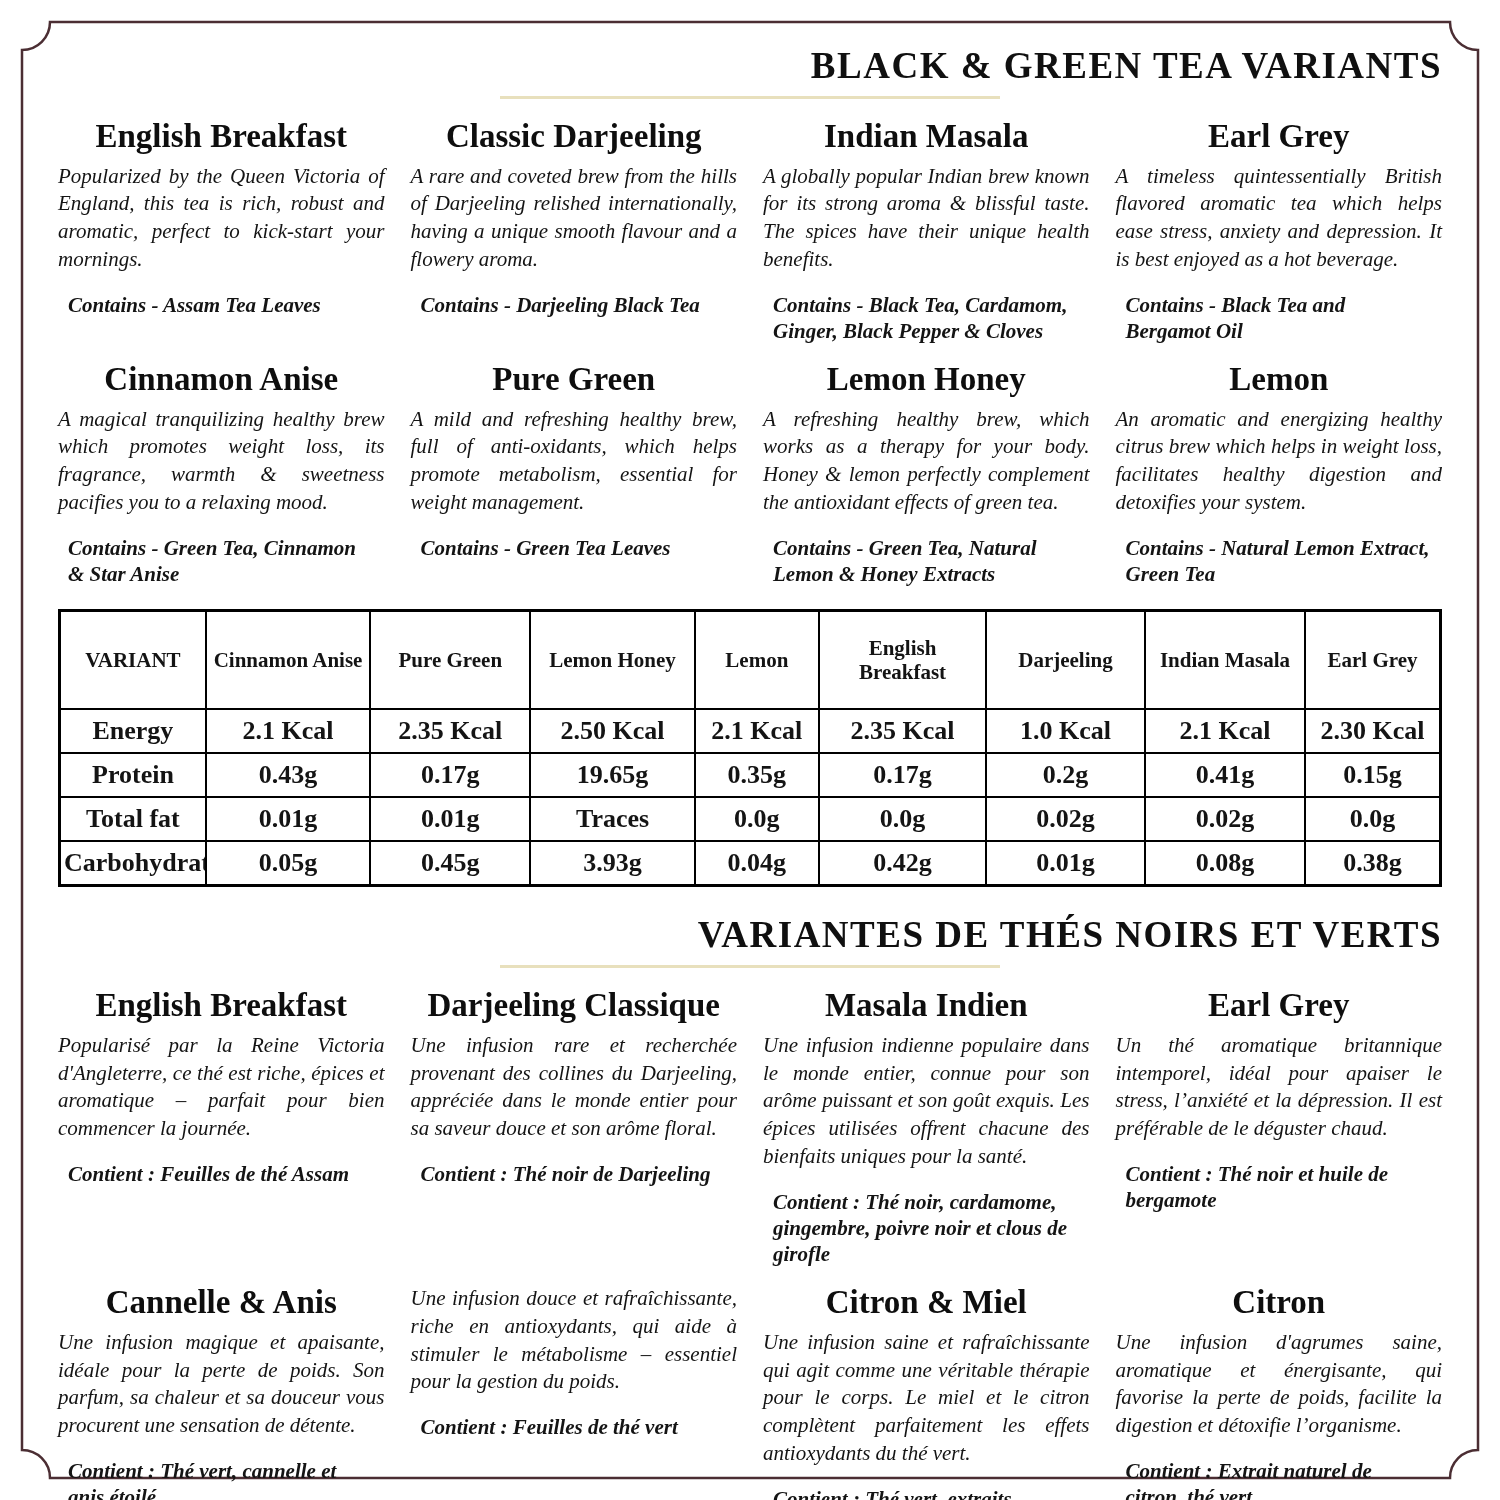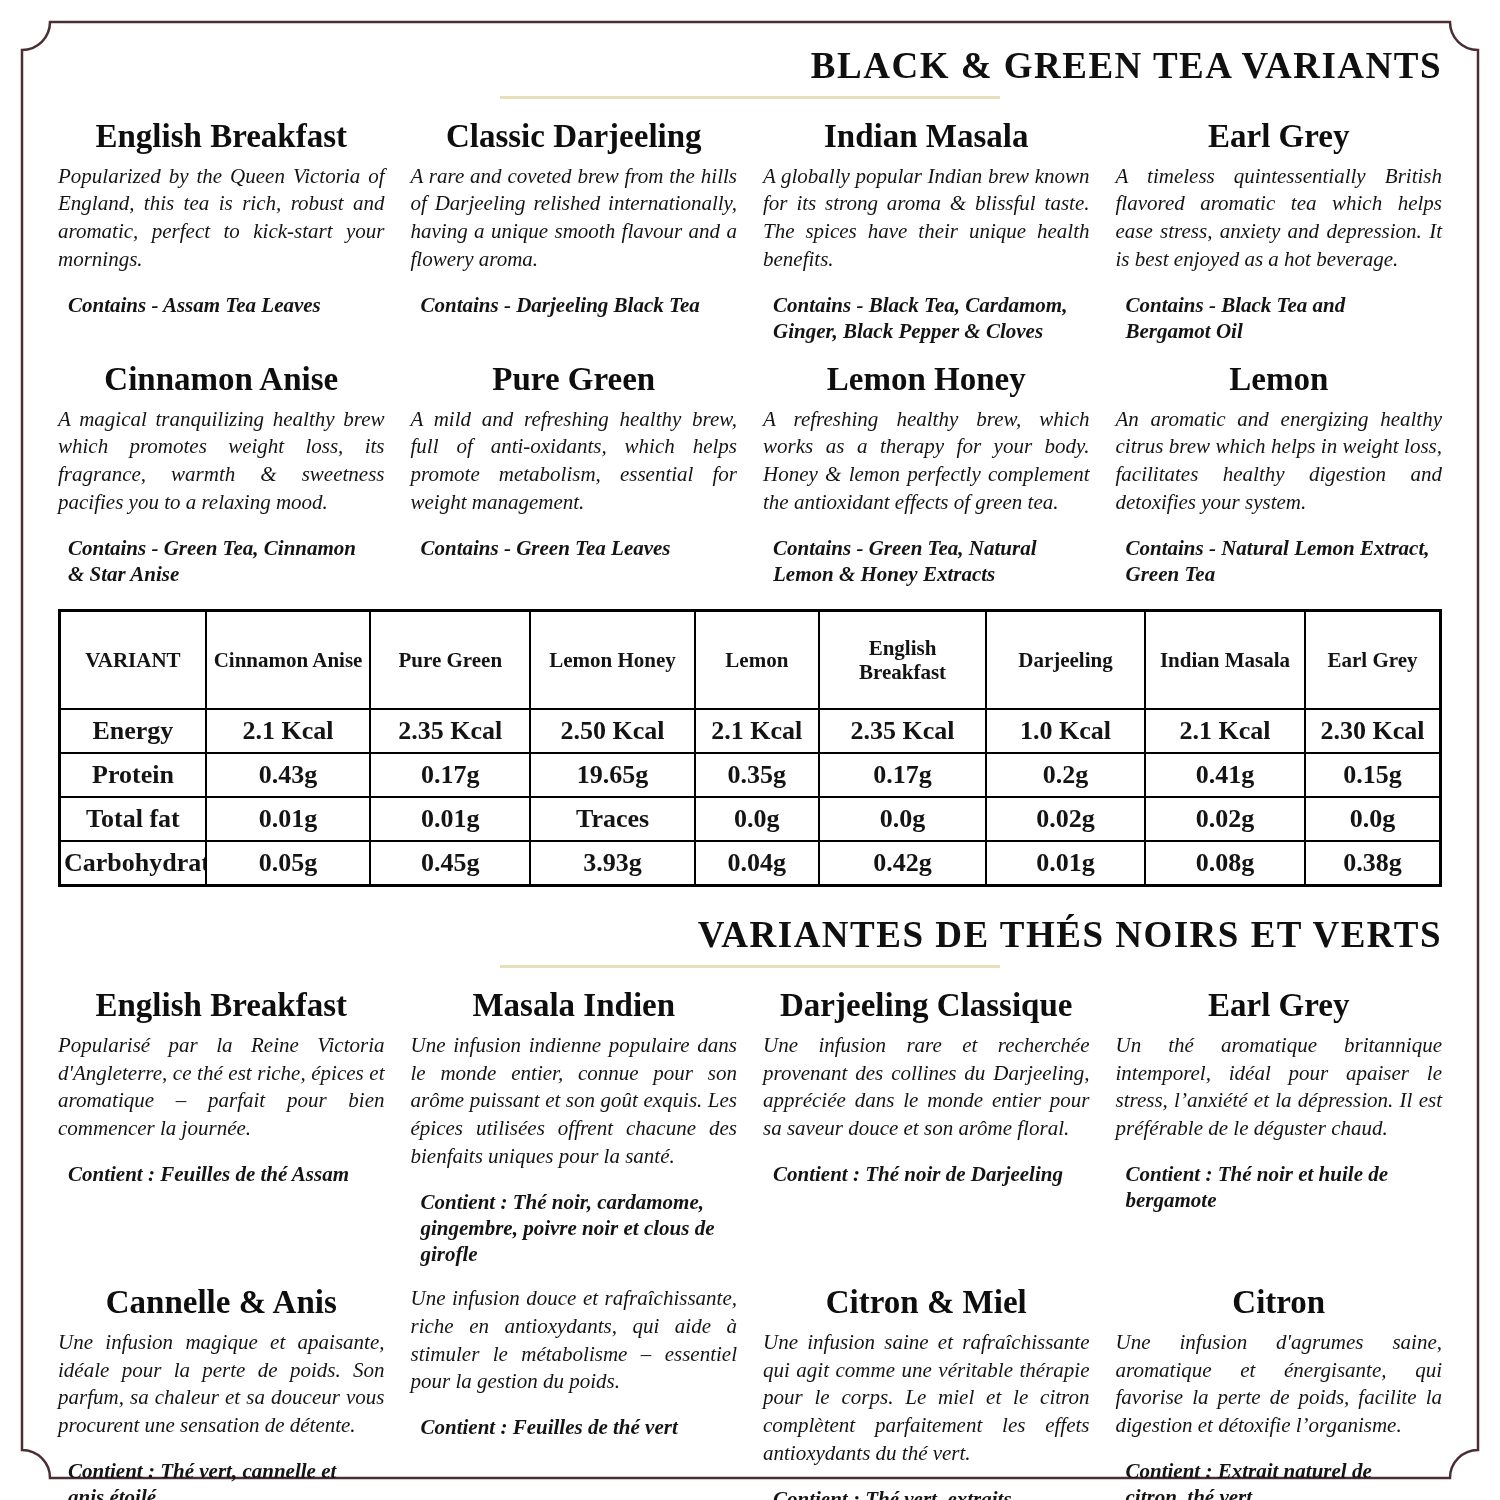--- a/index.html
+++ b/index.html
@@ -173,30 +173,30 @@
     <section class="section-fr">
       <h1 class="section-title">VARIANTES DE THÉS NOIRS ET VERTS</h1>
       <div class="title-underline" style="background: rgb(232, 224, 189);"></div>
       <div class="cards">
           <div class="tea-card">
             <h3 class="tea-name">English Breakfast</h3>
             <p class="tea-desc">Popularisé par la Reine Victoria d'Angleterre, ce thé est riche, épices et aromatique – parfait pour bien commencer la journée.</p>
             <p class="tea-contains">Contient : Feuilles de thé Assam</p>
           </div>
           <div class="tea-card">
+            <h3 class="tea-name">Darjeeling Classique</h3>
+            <p class="tea-desc">Une infusion rare et recherchée provenant des collines du Darjeeling, appréciée dans le monde entier pour sa saveur douce et son arôme floral.</p>
+            <p class="tea-contains">Contient : Thé noir de Darjeeling</p>
+          </div>
+          <div class="tea-card">
             <h3 class="tea-name">Masala Indien</h3>
             <p class="tea-desc">Une infusion indienne populaire dans le monde entier, connue pour son arôme puissant et son goût exquis. Les épices utilisées offrent chacune des bienfaits uniques pour la santé.</p>
             <p class="tea-contains">Contient : Thé noir, cardamome, gingembre, poivre noir et clous de girofle</p>
           </div>
           <div class="tea-card">
-            <h3 class="tea-name">Darjeeling Classique</h3>
-            <p class="tea-desc">Une infusion rare et recherchée provenant des collines du Darjeeling, appréciée dans le monde entier pour sa saveur douce et son arôme floral.</p>
-            <p class="tea-contains">Contient : Thé noir de Darjeeling</p>
-          </div>
-          <div class="tea-card">
             <h3 class="tea-name">Earl Grey</h3>
             <p class="tea-desc">Un thé aromatique britannique intemporel, idéal pour apaiser le stress, l’anxiété et la dépression. Il est préférable de le déguster chaud.</p>
             <p class="tea-contains">Contient : Thé noir et huile de bergamote</p>
           </div>
           <div class="tea-card">
             <h3 class="tea-name">Cannelle &amp; Anis</h3>
             <p class="tea-desc">Une infusion magique et apaisante, idéale pour la perte de poids. Son parfum, sa chaleur et sa douceur vous procurent une sensation de détente.</p>
             <p class="tea-contains">Contient : Thé vert, cannelle et anis étoilé</p>
           </div>
           <div class="tea-card">

